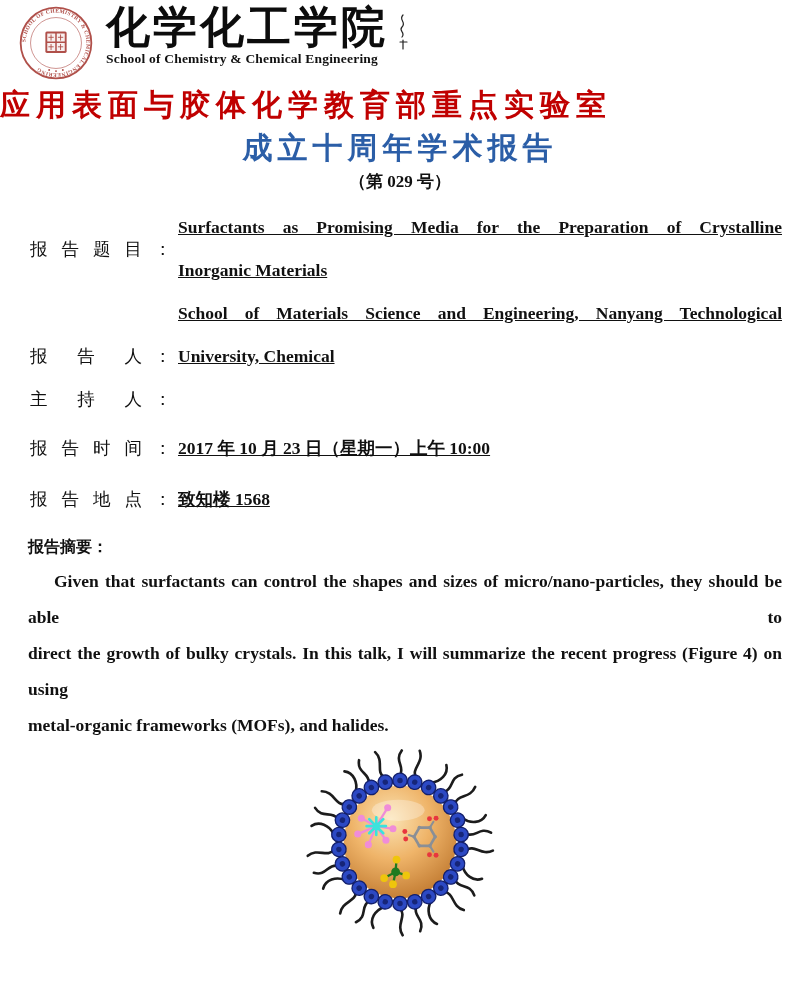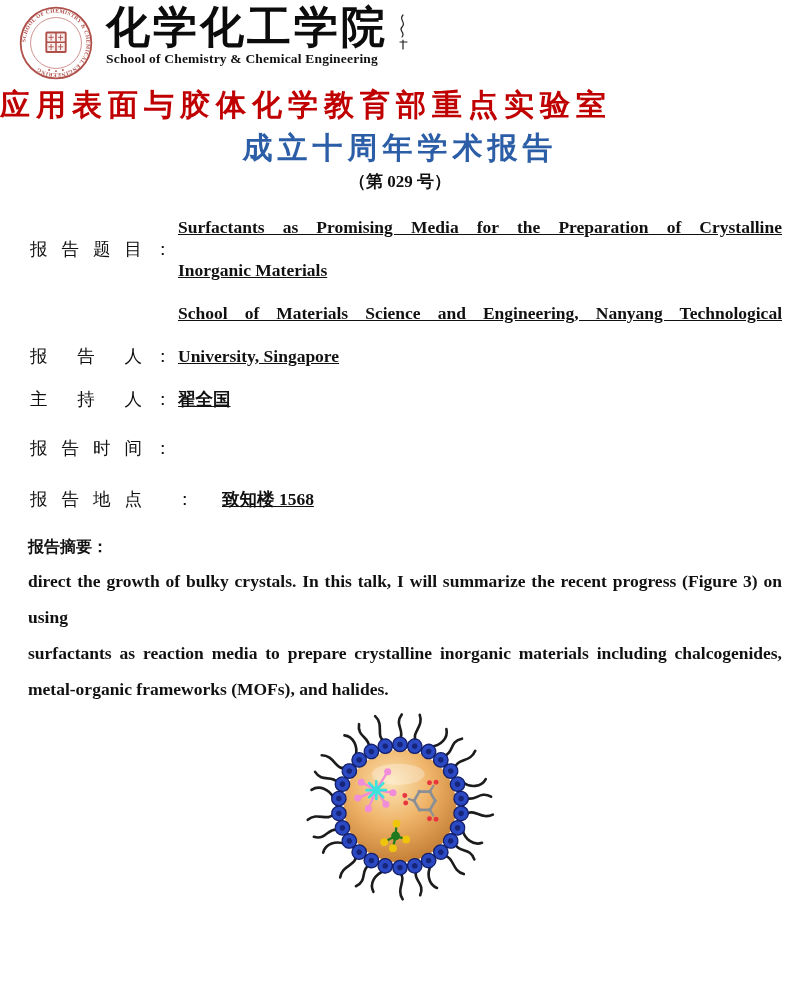--- a/index.html
+++ b/index.html
@@ -18,21 +18,21 @@
   
   .lab-title{margin-top:8px;text-align:left;font-size:30px;font-weight:bold;letter-spacing:6px;line-height:38px;color:var(--lab-title-color,#C00000);}
   .series-title{margin-top:5px;text-align:center;font-size:30px;font-weight:bold;letter-spacing:5px;line-height:38px;color:var(--series-title-color,#2B5EA7);font-family:Liberation Serif, serif;}
   .issue-no{margin-top:4px;text-align:center;font-size:17px;font-weight:bold;line-height:21px;}
 
   
   .fields{margin:14px 18px 0 30px;font-size:17.5px;}
   .field-row{display:flex;align-items:flex-end;}
   .field-row.v-center{align-items:center;}
   .field-row.sp1{margin-top:6px;}
-  .field-row.sp2{margin-top:8px;gap:22px;}
+  .field-row.sp2{margin-top:8px;}
   .field-label{flex:0 0 112px;text-align:justify;text-align-last:justify;line-height:43px;}
   .field-colon{flex:0 0 20px;margin-left:12px;line-height:43px;}
   .field-value{flex:1;margin-left:4px;font-weight:bold;line-height:43px;}
   .line{min-height:43px;text-decoration:underline;}
   .line.fill{text-align:justify;text-align-last:justify;}
 
   
   .abstract-heading{margin:10px 18px 0 28px;font-size:16px;font-weight:bold;line-height:32px;}
   .abstract-body{margin:0 18px 0 28px;font-size:17.5px;font-weight:bold;}
   .abstract-body .aline{line-height:36px;}
@@ -110,51 +110,51 @@
         <div class="line fill">Surfactants as Promising Media for the Preparation of Crystalline</div>
         <div class="line">Inorganic Materials</div>
       </div>
     </div>
 
     <div class="field-row">
       <div class="field-label">报 告 人</div>
       <div class="field-colon">：</div>
       <div class="field-value">
         <div class="line fill">School of Materials Science and Engineering, Nanyang Technological</div>
-        <div class="line">University, Singapore</div>
+        <div class="line">University, Chemical</div>
       </div>
     </div>
 
     <div class="field-row">
       <div class="field-label">主 持 人</div>
       <div class="field-colon">：</div>
-      <div class="field-value">
-        <div class="line">翟全国</div>
-      </div>
     </div>
 
     <div class="field-row sp1">
       <div class="field-label">报 告 时 间</div>
       <div class="field-colon">：</div>
+      <div class="field-value">
+        <div class="line">2017 年 10 月 23 日（星期一）上午 10:00</div>
+      </div>
     </div>
 
     <div class="field-row sp2">
       <div class="field-label">报 告 地 点</div>
       <div class="field-colon">：</div>
       <div class="field-value">
         <div class="line">致知楼 1568</div>
       </div>
     </div>
 
   </div>
 
   <div class="abstract-heading">报告摘要：</div>
   <div class="abstract-body">
-    <div class="aline fill">direct the growth of bulky crystals. In this talk, I will summarize the recent progress (Figure 3) on using</div>
-    <div class="aline fill">surfactants as reaction media to prepare crystalline inorganic materials including chalcogenides,</div>
+    <div class="aline fill first">Given that surfactants can control the shapes and sizes of micro/nano-particles, they should be able to</div>
+    <div class="aline fill">direct the growth of bulky crystals. In this talk, I will summarize the recent progress (Figure 4) on using</div>
     <div class="aline">metal-organic frameworks (MOFs), and halides.</div>
   </div>
 
   <div class="figure-wrap">
     <svg viewBox="-108 -108 216 216" width="210" height="190" role="img" aria-label="micelle">
       <defs>
         <radialGradient id="sphereGrad" cx="42%" cy="30%" r="78%">
           <stop offset="0%" stop-color="var(--sphere-light,#FAE3B4)"></stop>
           <stop offset="45%" stop-color="var(--sphere-mid,#EFB469)"></stop>
           <stop offset="100%" stop-color="var(--sphere-dark,#BC742B)"></stop>

